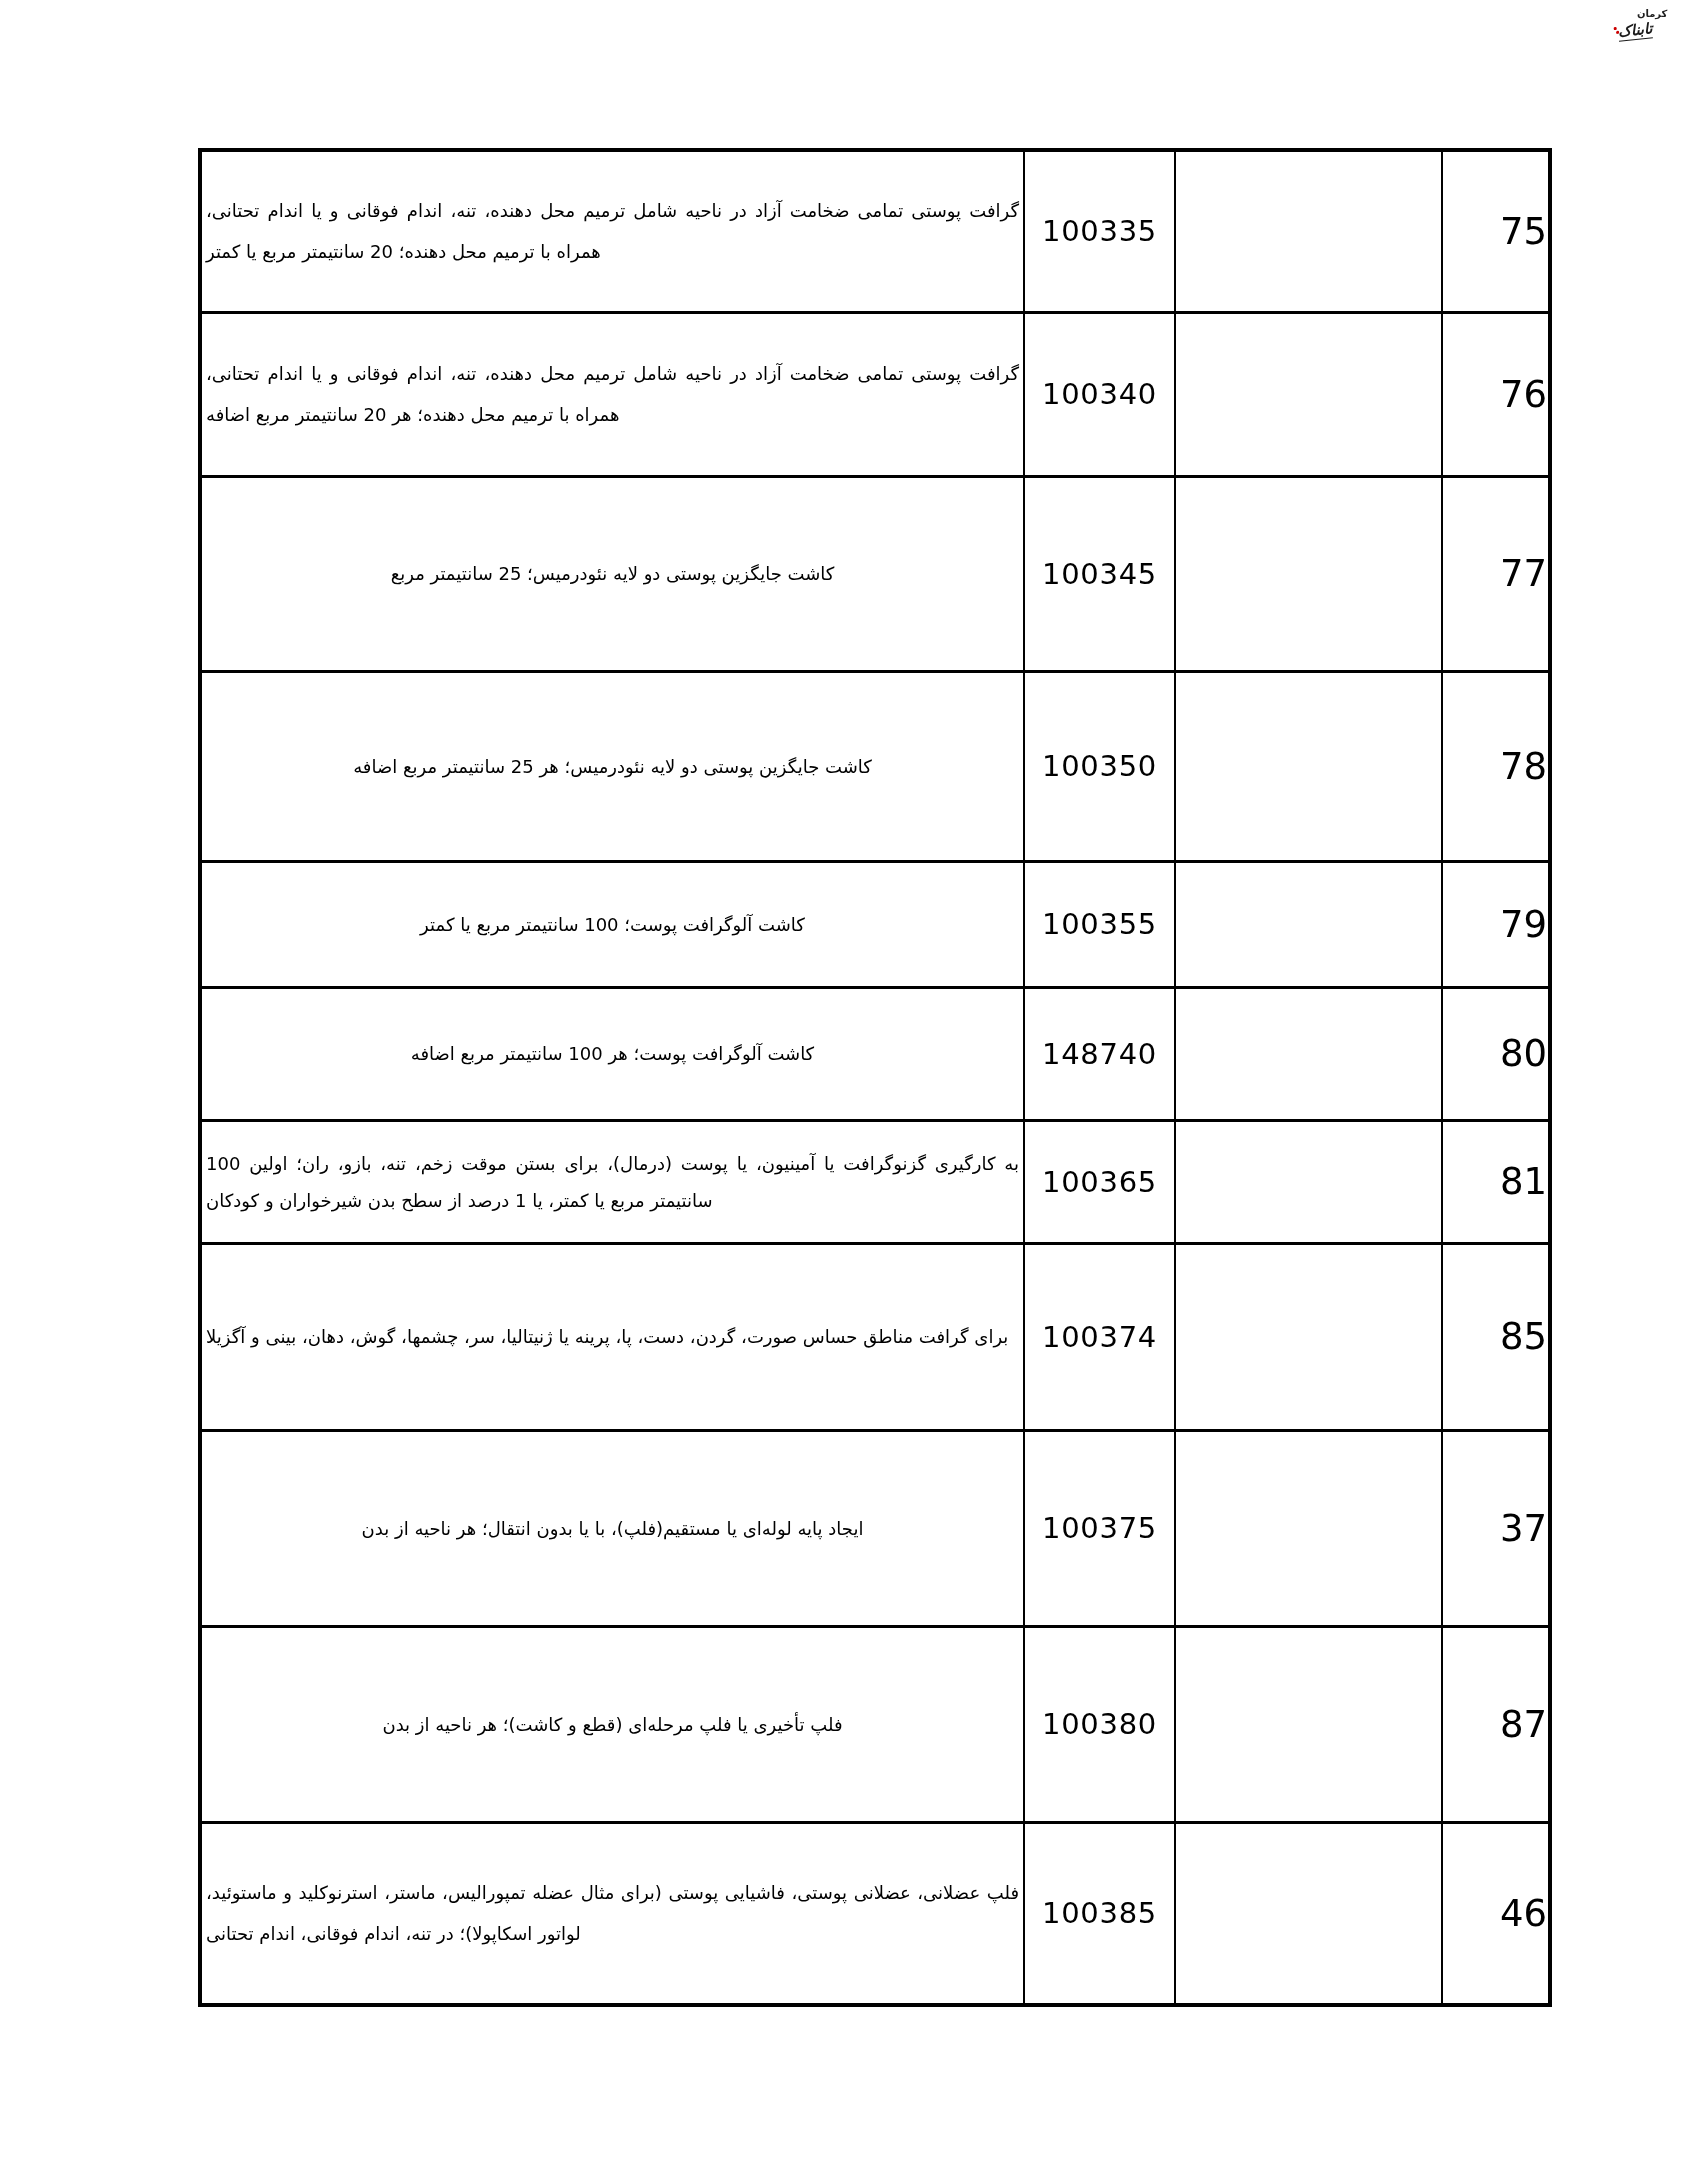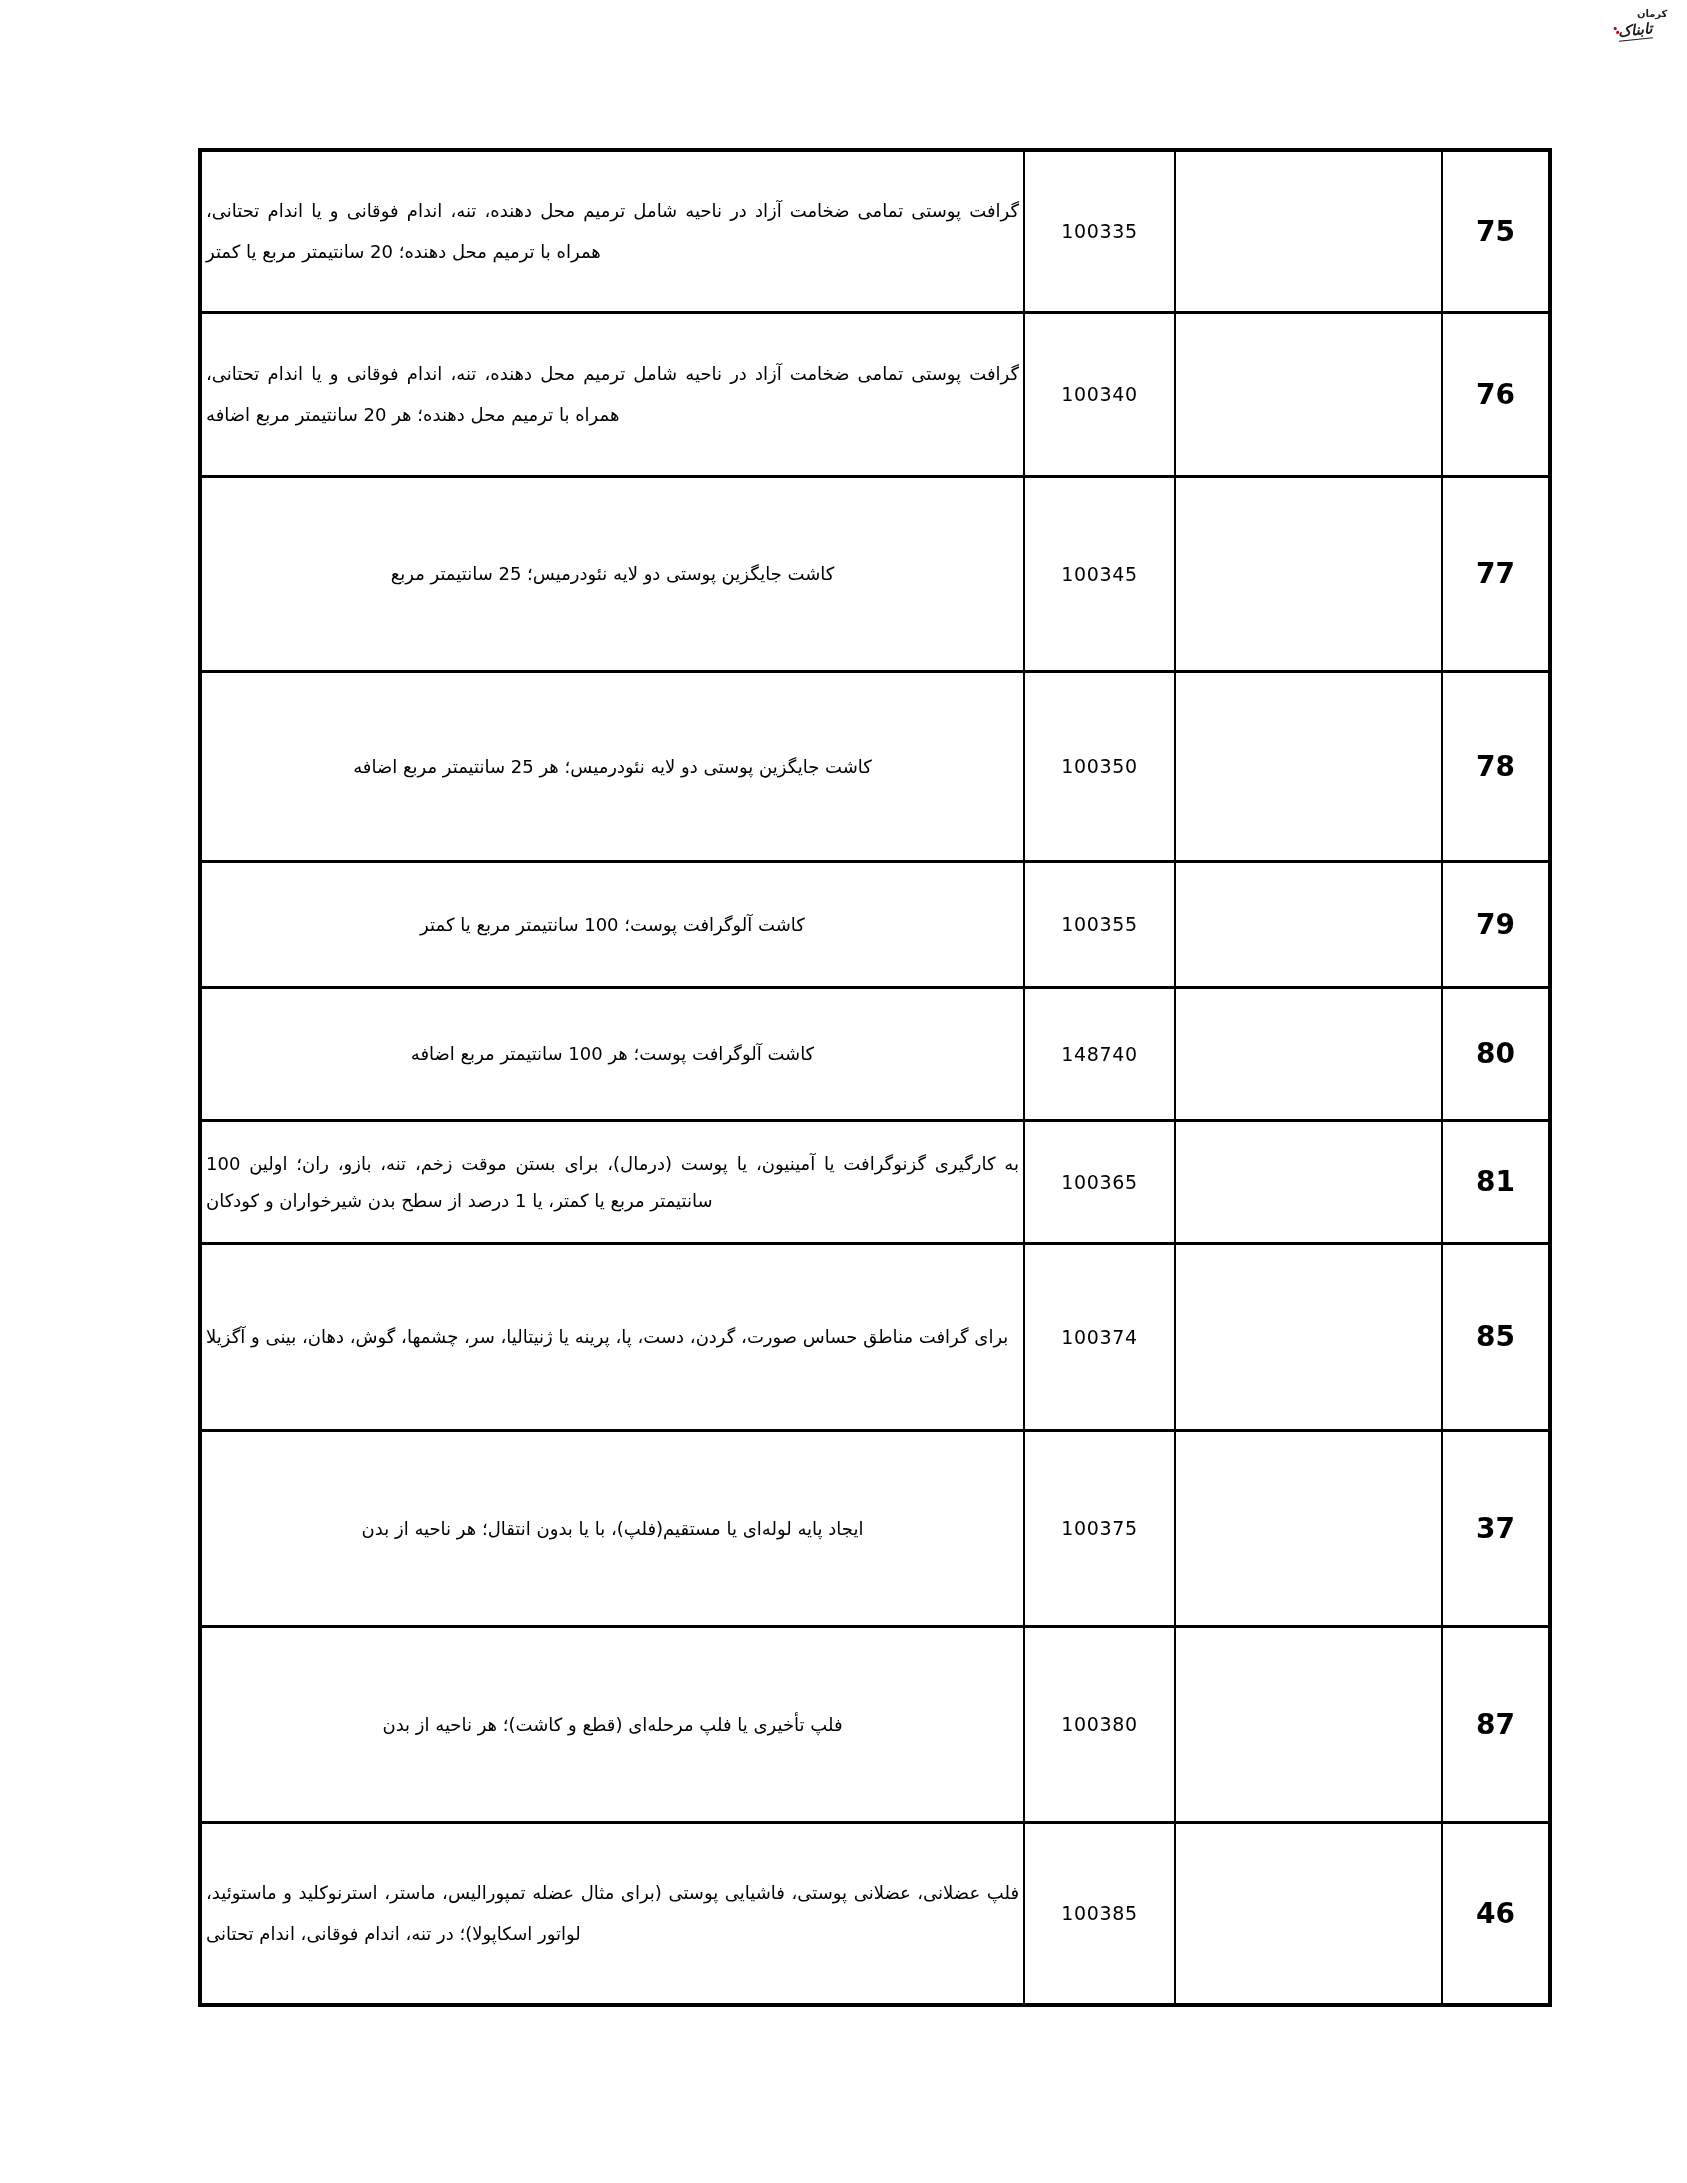--- a/index.html
+++ b/index.html
@@ -69,29 +69,28 @@
   }
   table.proc td {
     border: 2px solid #000;
     border-top-width: 3.3px;
     border-bottom-width: 3.3px;
     vertical-align: middle;
     overflow: hidden;
     background: #fff;
   }
   td.cell-no {
-    text-align: center;
-    font-weight: bold;
-    font-size: 28px;
+    font-weight: normal;
+    font-size: 37px;
     font-family: "DejaVu Sans", sans-serif;
   }
   td.cell-empty { }
   td.cell-code {
     text-align: center;
-    font-size: 19px;
+    font-size: 29px;
     font-family: "DejaVu Sans", sans-serif;
     letter-spacing: 0.7px;
   }
   td.cell-desc {
     font-size: 18px;
     line-height: 41px;
     padding: 1.3px 4px;
     direction: rtl;
   }
   td.cell-desc.multi {

